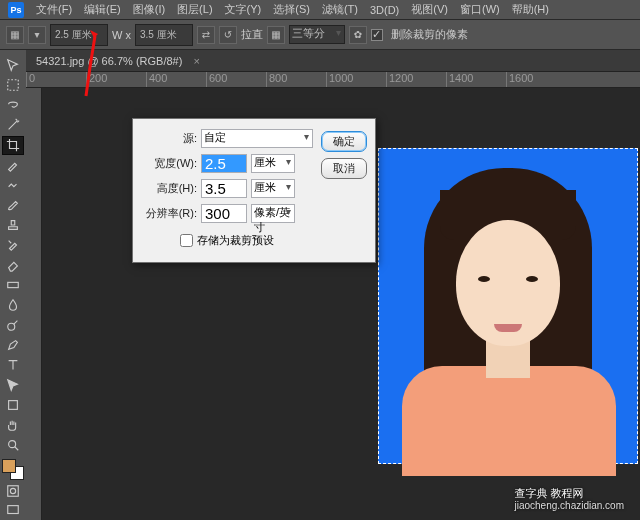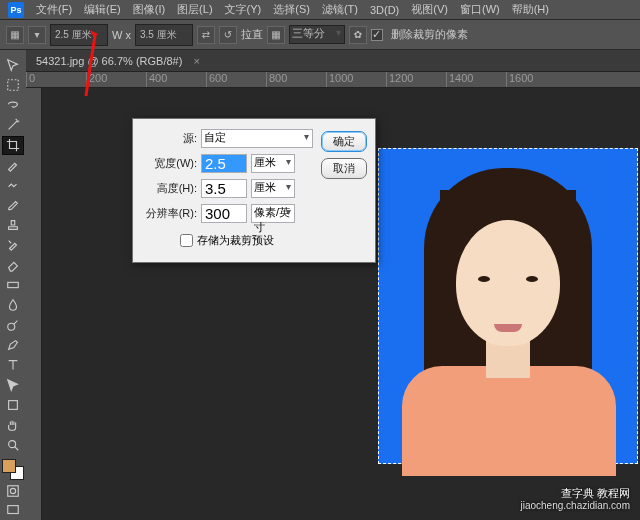--- a/index.html
+++ b/index.html
@@ -49,21 +49,21 @@
 .dlg-lbl{width:56px;text-align:right;color:#222;font-size:11px}
 .dlg-inp{width:46px;height:19px;border:1px solid #abadb3;padding:0 3px;font-size:15px;background:#fff}
 .dlg-inp.sel{background:#3399ff;color:#fff}
 .dlg-sel{width:44px;height:19px;border:1px solid #abadb3;background:#fff;font-size:11px;padding:0 2px;position:relative}
 .dlg-sel::after{content:"▾";position:absolute;right:3px;top:1px;color:#555;font-size:10px}
 .dlg-btns{width:58px;display:flex;flex-direction:column;gap:6px;padding-top:2px}
 .dlg-btn{height:21px;border:1px solid #707070;background:linear-gradient(#fdfdfd,#e4e4e4);border-radius:7px;font-size:11px;color:#222;display:flex;align-items:center;justify-content:center}
 .dlg-btn.def{border:1px solid #2d8cda;box-shadow:0 0 0 1px #8cc8f7 inset}
 .dlg-chk{display:flex;align-items:center;justify-content:center;margin-top:10px}
 .dlg-chk input{margin-right:4px}
-.watermark{position:absolute;bottom:8px;right:10px;color:#fff;font-size:18px;text-shadow:0 0 3px #000;z-index:200;text-align:right;line-height:1.2}
+.watermark{position:absolute;bottom:8px;right:16px;color:#fff;font-size:18px;text-shadow:0 0 3px #000;z-index:200;line-height:1.2}
 .watermark .sm{font-size:10px;color:#ddd}
 </style>
 </head>
 <body>
 
 <div class="menubar">
   <div class="ps-logo">Ps</div>
   <span>文件(F)</span>
   <span>编辑(E)</span>
   <span>图像(I)</span>

